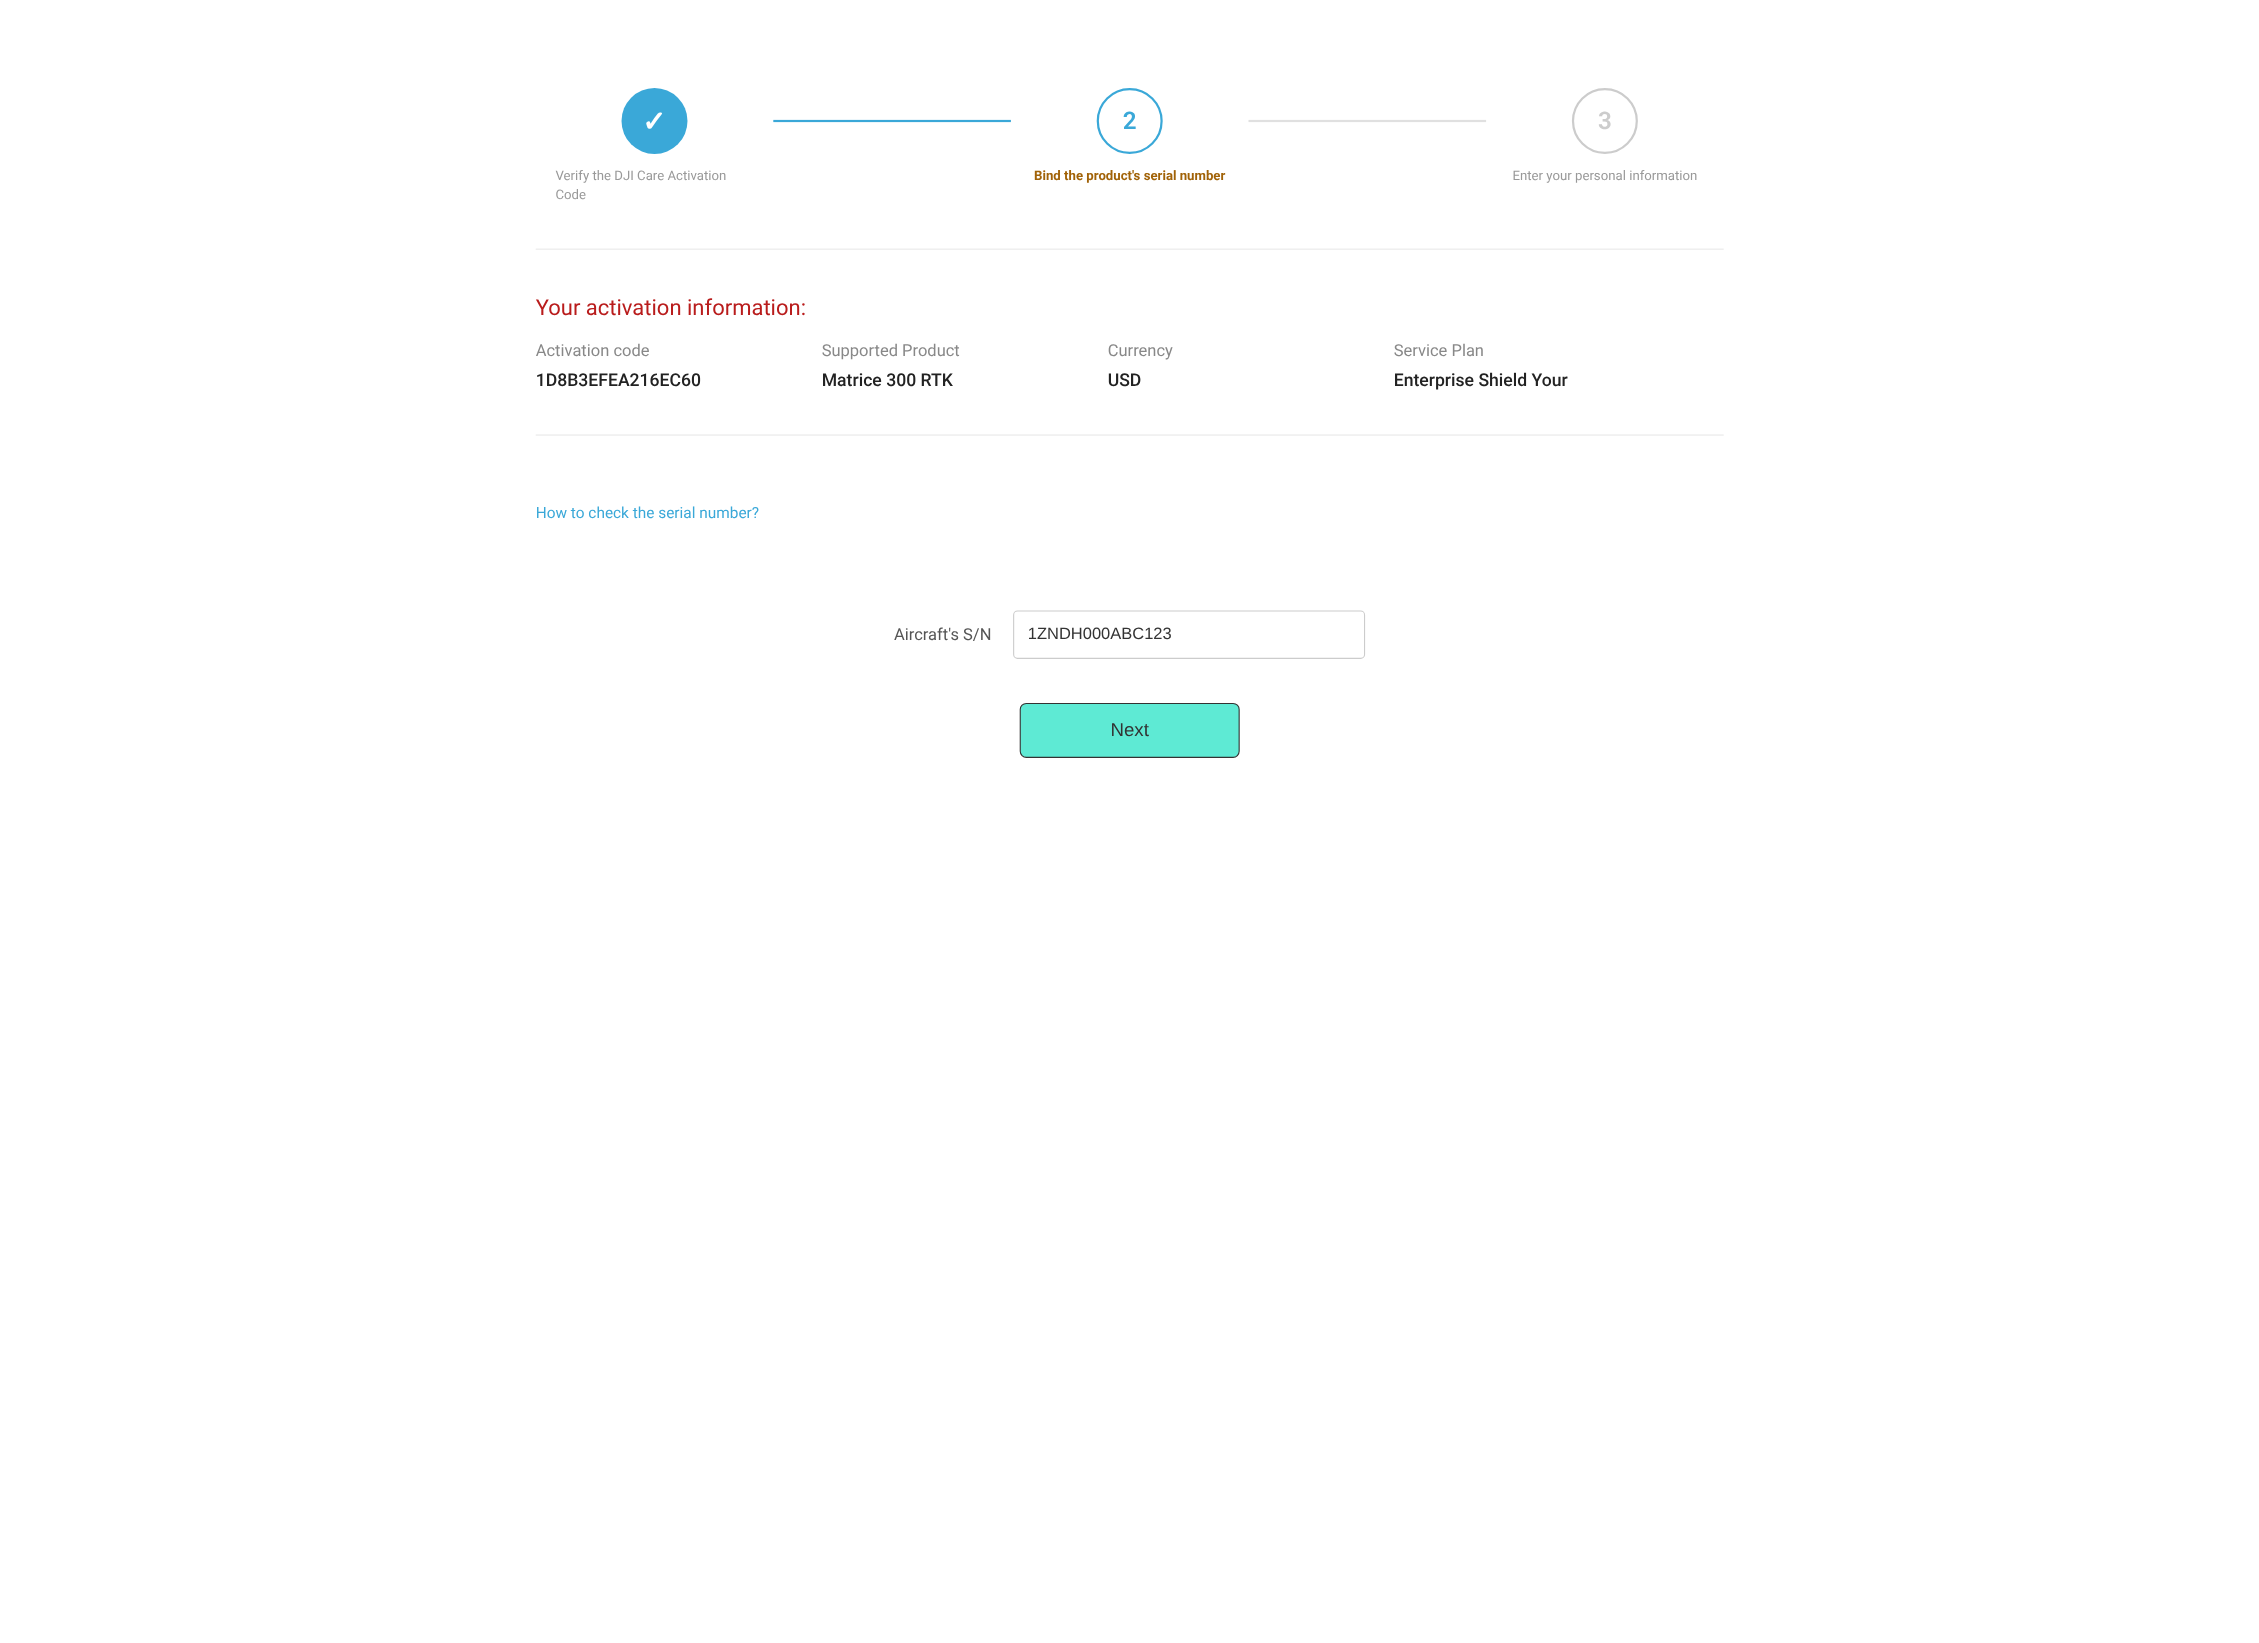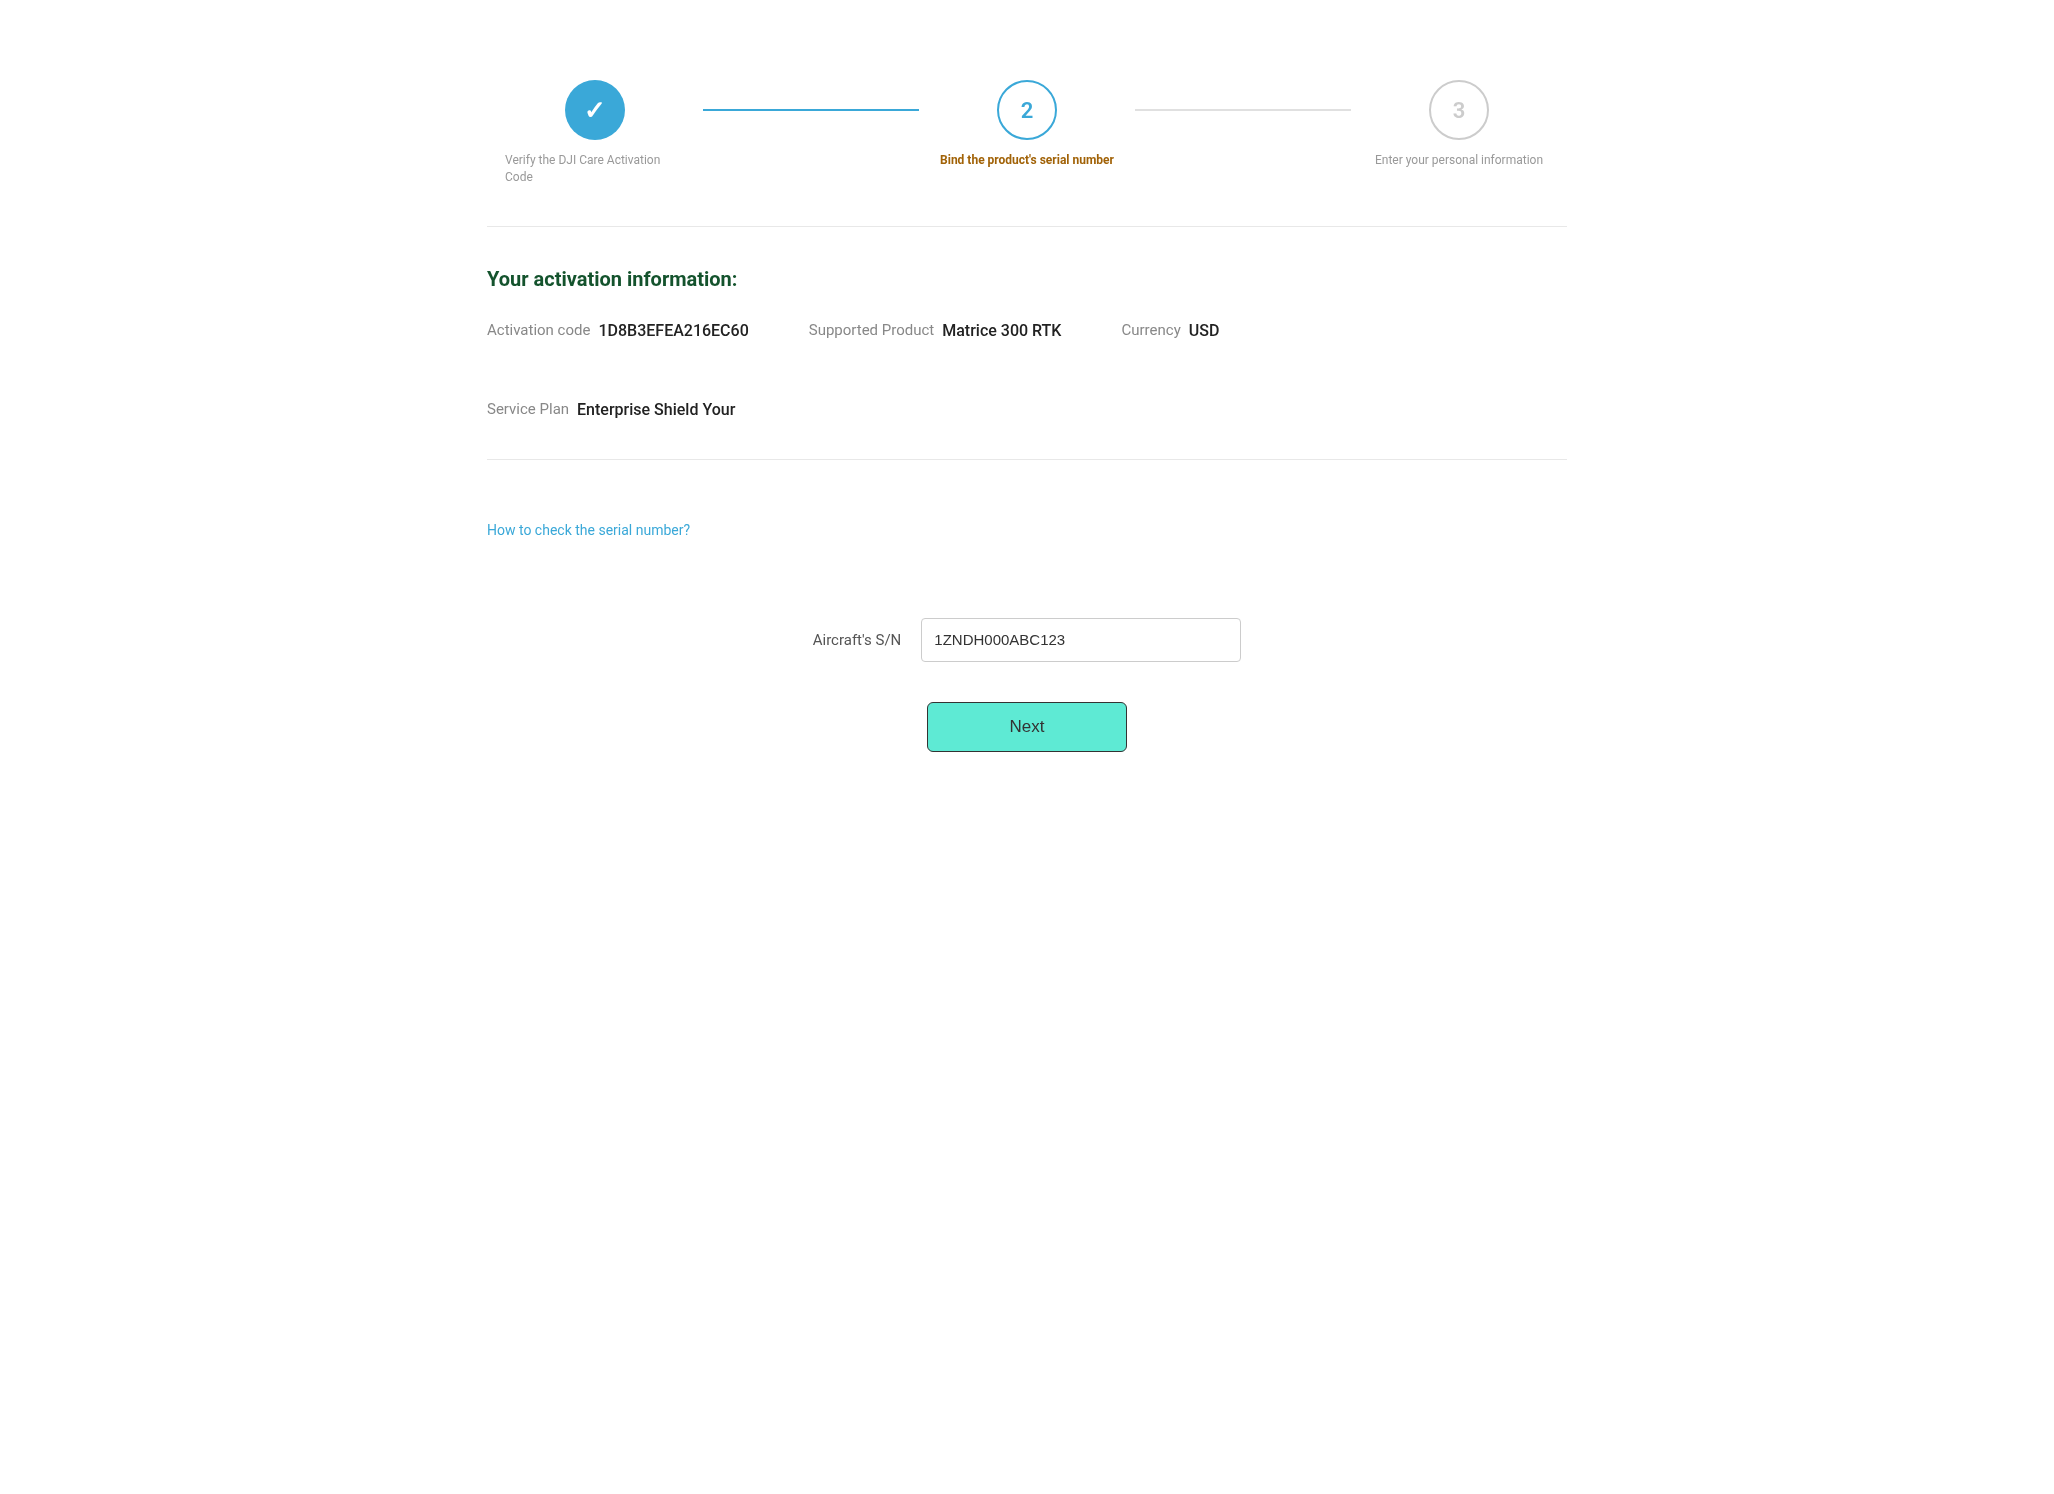--- a/index.html
+++ b/index.html
@@ -111,34 +111,34 @@
     }
 
     
     .section {
       width: 100%;
       padding: 0 0 30px 0;
     }
 
     .section-title {
       font-size: 20px;
-      font-weight: 700;
-      color: #14532d;
-      margin-bottom: 30px;
+      font-weight: 400;
+      color: #b91c1c;
+      margin-bottom: 19px;
     }
 
     .info-table {
       display: flex;
       gap: 60px;
       flex-wrap: wrap;
     }
 
     .info-col {
       display: flex;
-      flex-direction: row;
+      flex-direction: column;
       gap: 8px;
       min-width: 200px;
     }
 
     .info-label {
       font-size: 15px;
       color: #888;
     }
 
     .info-value {

